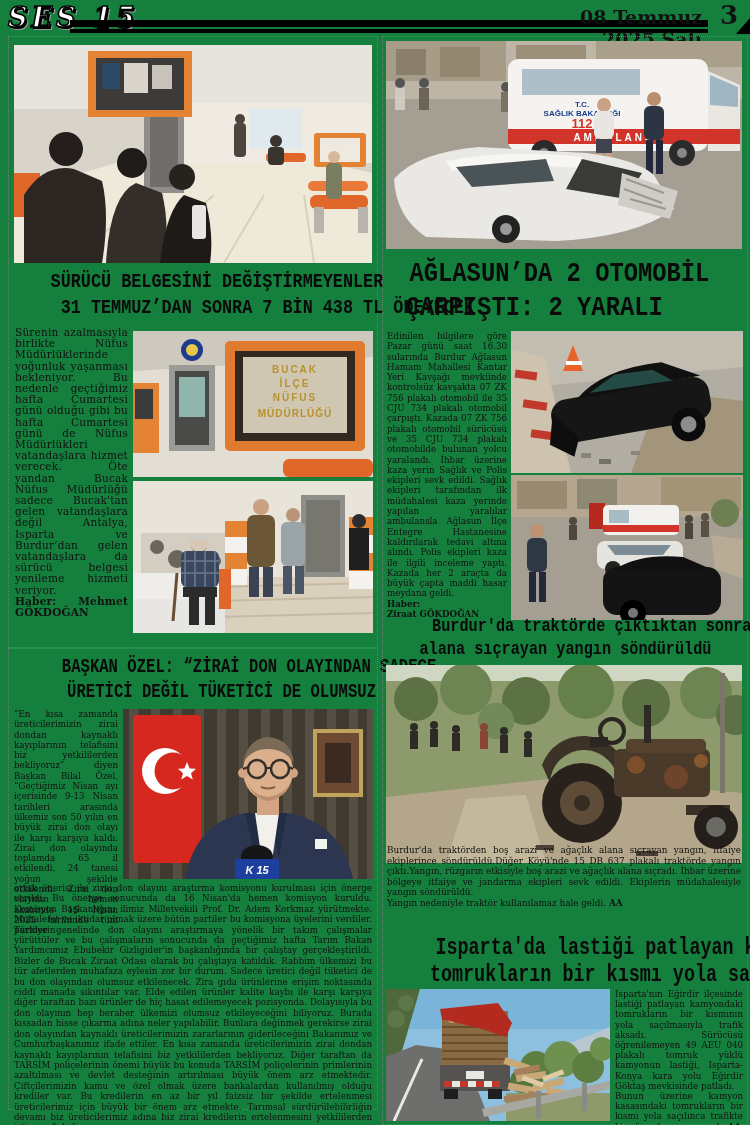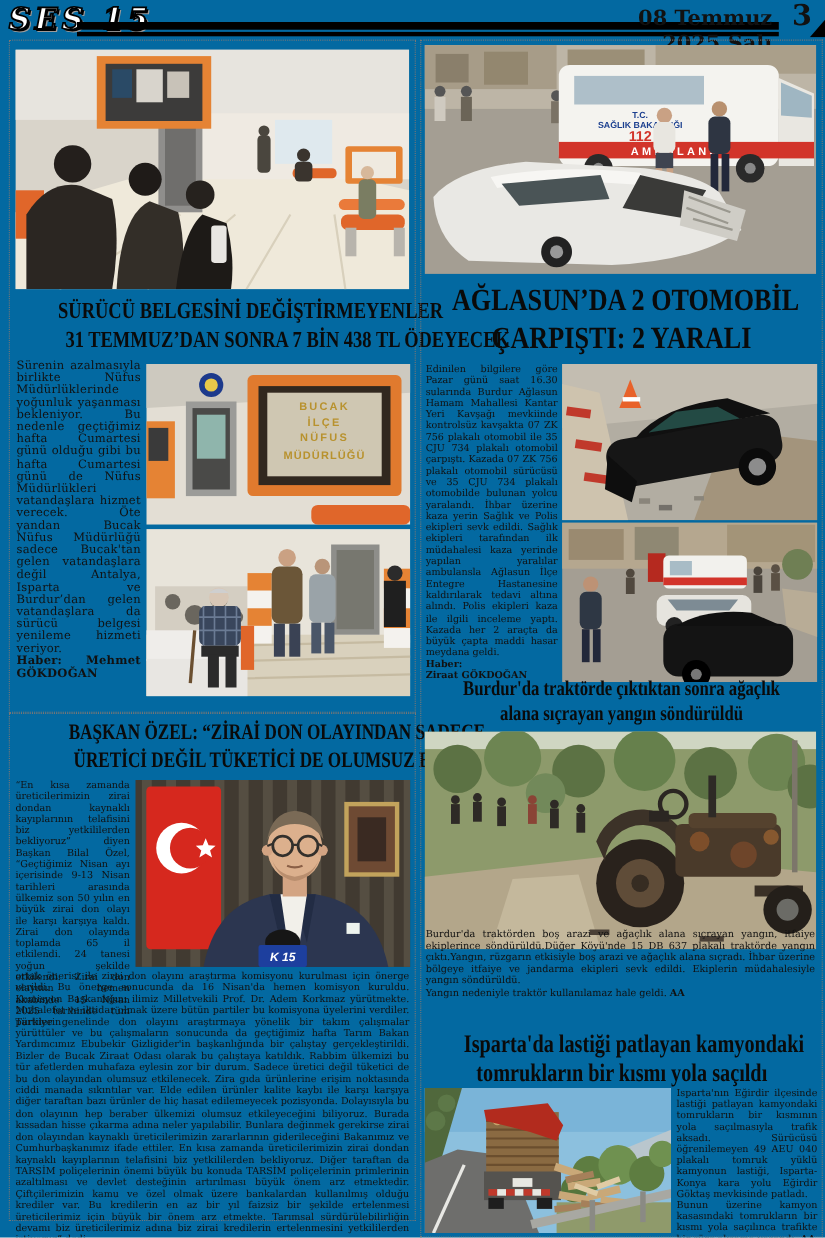--- a/index.html
+++ b/index.html
@@ -1,32 +1,32 @@
 <!DOCTYPE html>
 <html><head>
 <meta charset="utf-8">
 <style>
   html,body{margin:0;padding:0;background:#e8e8e8;}
-  .page{position:relative;width:750px;height:1125px;background:#0369a1;overflow:hidden;
+  .page{position:relative;width:750px;height:1125px;background:#15803d;overflow:hidden;
         font-family:"DejaVu Serif",serif;color:#111;}
   .abs{position:absolute;}
   
   .brand{left:8px;top:2px;font-family:"DejaVu Serif",serif;font-weight:bold;font-style:italic;
          font-size:27px;letter-spacing:4px;color:#fff;-webkit-text-stroke:1.6px #000;
          text-shadow:2px 2px 0 #000,3px 3px 0 #9a9a9a;}
   .bar1{left:70px;top:20px;width:638px;height:7px;background:#000;}
   .bar2{left:70px;top:29px;width:638px;height:4px;background:#000;}
   .issue-date{left:540px;top:6px;width:162px;text-align:right;font-weight:bold;font-size:19px;}
   .pagenum{left:712px;top:0px;width:34px;height:36px;text-align:center;font-weight:bold;font-size:26px;}
   .pagewedge{left:736px;top:18px;width:14px;height:16px;background:#000;
              clip-path:polygon(0 100%,100% 0,100% 100%);}
   
   .artbox{border:1px dotted #777;}
   
-  .hl{font-family:Liberation Serif, serif;font-weight:800;text-align:center;color:#0a0a0a;
+  .hl{font-family:Liberation Mono, monospace;font-weight:800;text-align:left;color:#0a0a0a;
       width:100%;}
   .hl .in{display:inline-block;transform:scaleX(0.8);transform-origin:50% 50%;white-space:nowrap;}
   
   .bt{text-align:justify;}
   .byl{font-weight:bold;}
   svg{display:block;}
   svg text{font-family:"Liberation Sans",sans-serif;}
 </style>
 </head>
 <body>

